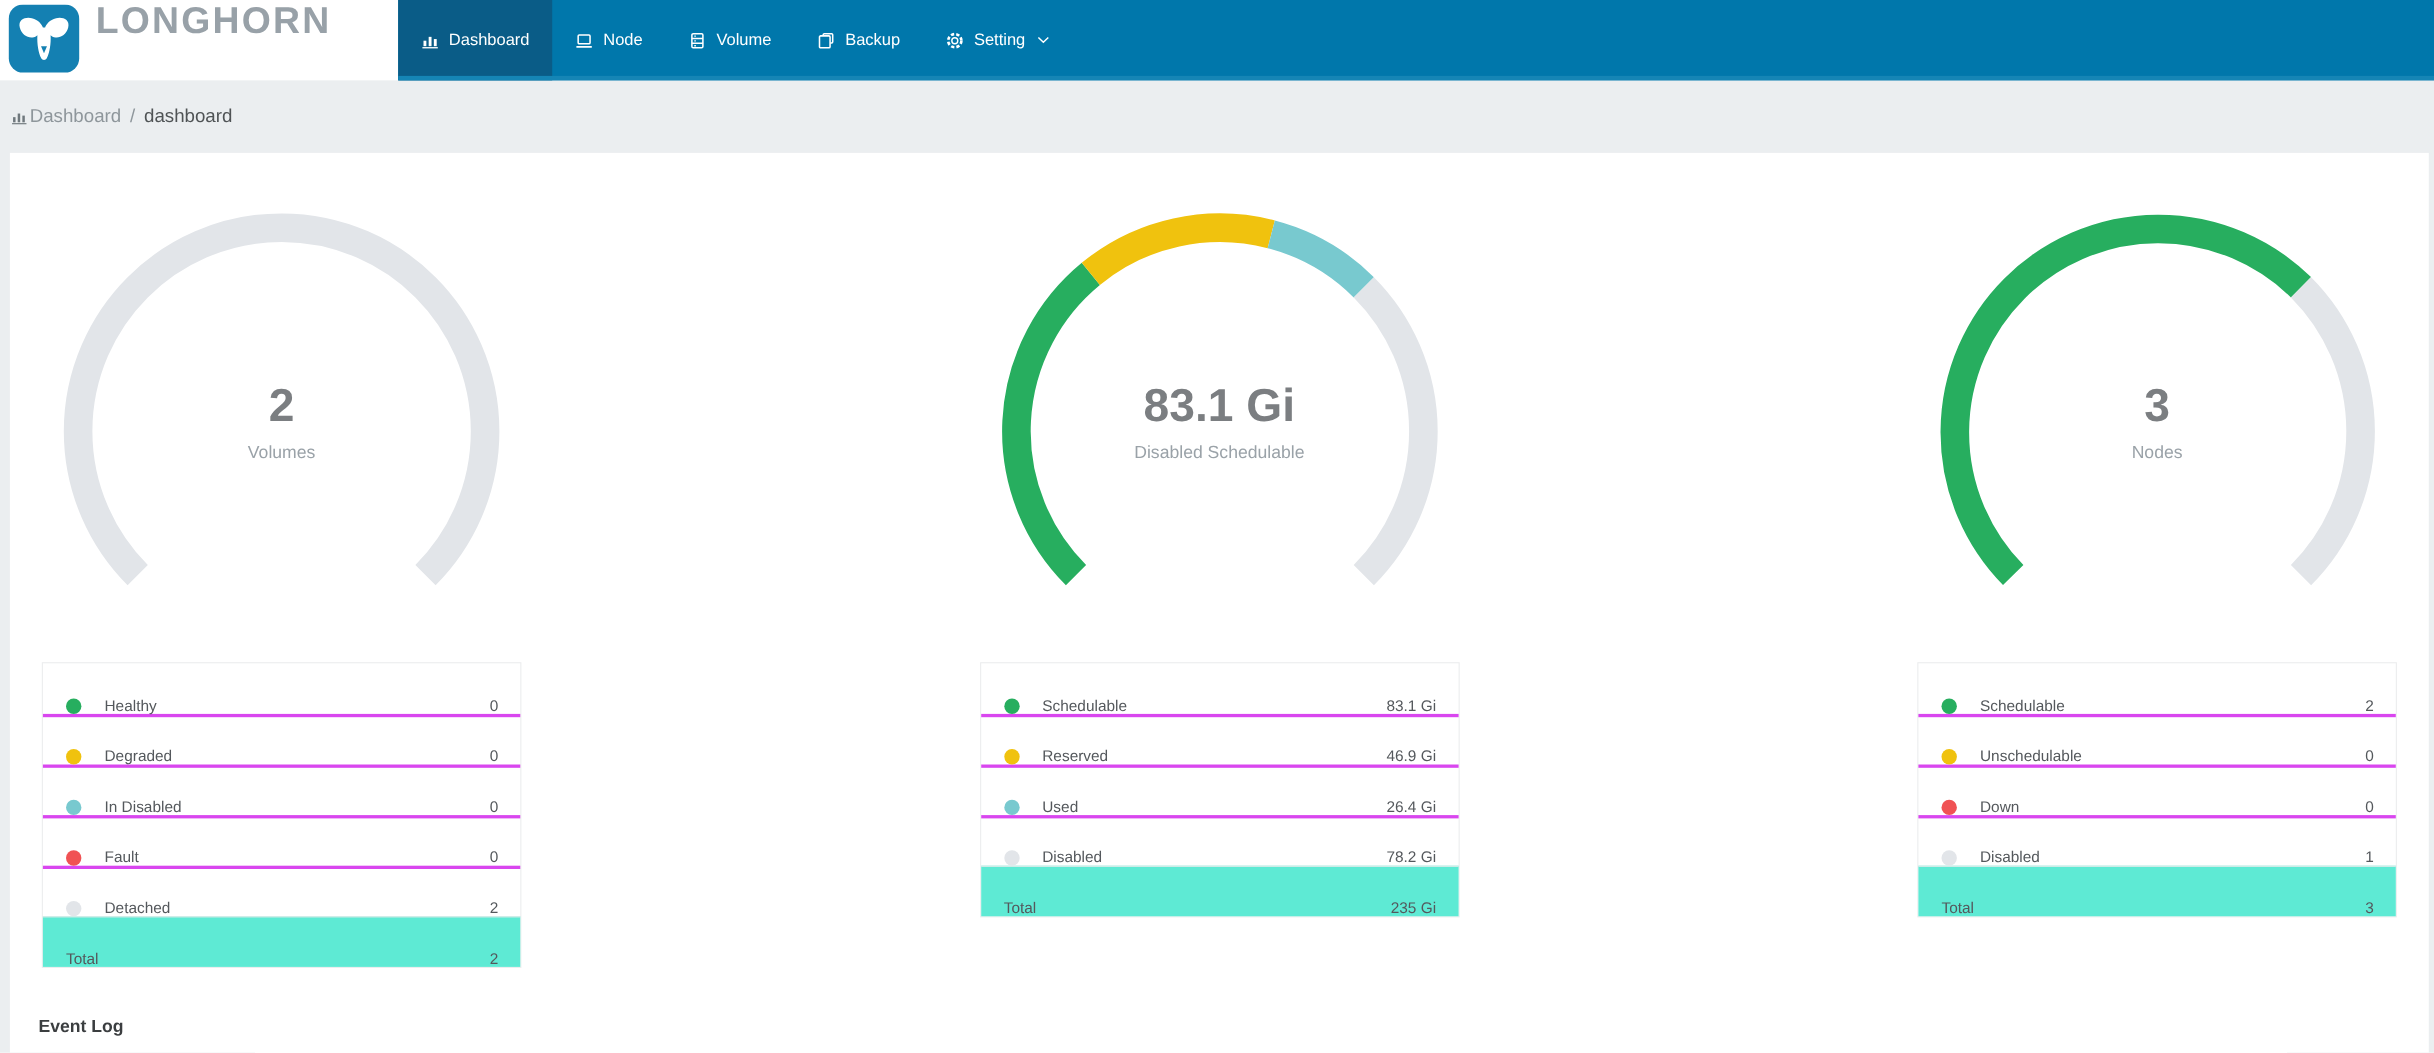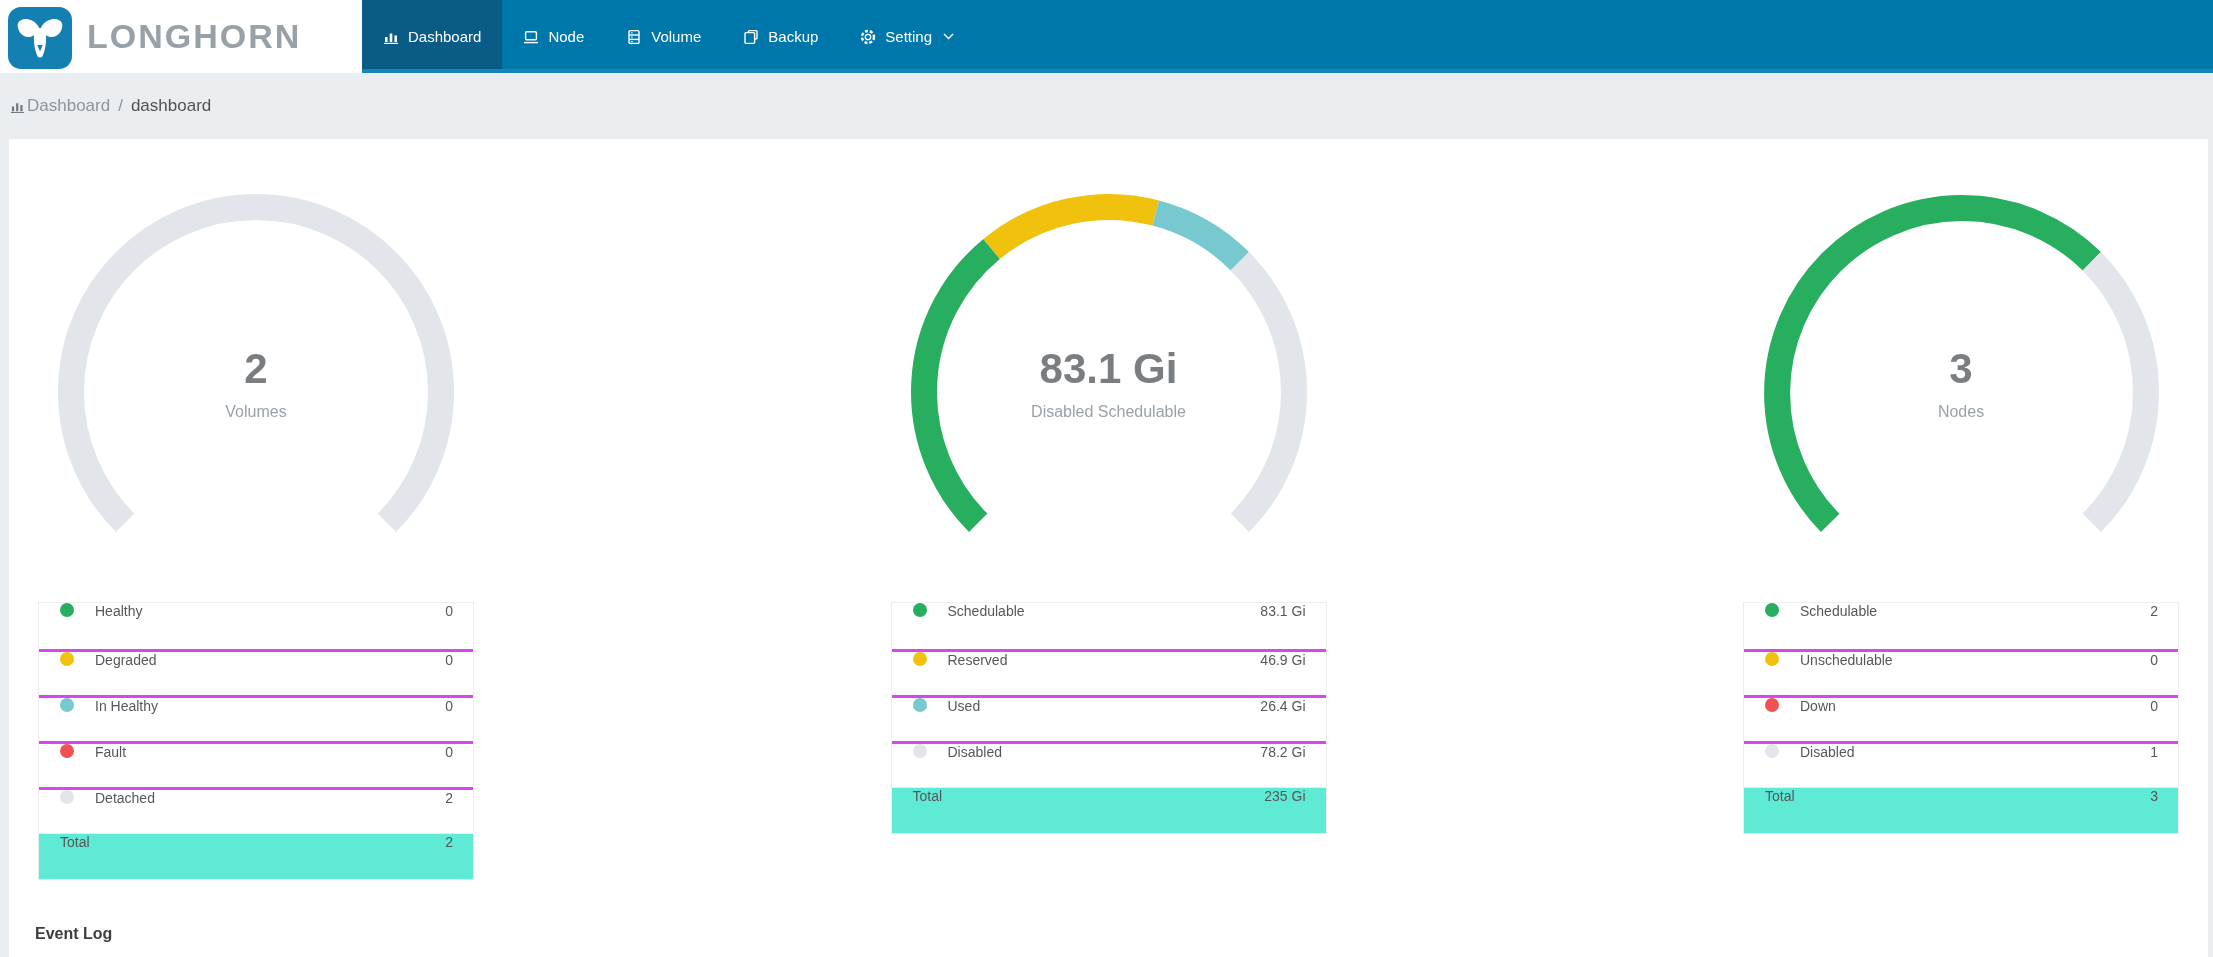--- a/index.html
+++ b/index.html
@@ -4,21 +4,21 @@
 <style>
   html,body{margin:0;padding:0;}
   body{
     width:2213px;height:957px;position:relative;overflow:hidden;
     background:#ebeef0;
     font-family:"Liberation Sans","DejaVu Sans",sans-serif;
     -webkit-font-smoothing:antialiased;
   }
   
   .header{height:73px;display:flex;align-items:stretch;background:#ffffff;}
-  .logo-box{width:362px;background:#ffffff;display:flex;align-items:center;flex:0 0 auto;}
+  .logo-box{width:362px;background:#ffffff;display:flex;align-items:flex-start;flex:0 0 auto;}
   .logo-box svg{margin:4px 0 0 7px;display:block;}
   .brand{font-size:34px;font-weight:800;letter-spacing:2px;color:#98a1a8;margin-left:14px;}
   .nav{flex:1 1 auto;background:#0077ab;display:flex;align-items:stretch;position:relative;}
   .nav::after{content:"";position:absolute;left:0;right:0;bottom:0;height:4px;background:#1585b5;}
   .nav-item{display:flex;align-items:center;gap:9px;padding:0 21px;color:#ffffff;
     font-size:15px;cursor:pointer;position:relative;}
   .nav-item.active{background:#0a5c87;}
   .nav-item svg{display:block;}
   .caret{margin-left:2px;}
   
@@ -33,21 +33,21 @@
     box-sizing:border-box;padding-top:43px;}
   .gauge-row{display:flex;justify-content:space-between;padding:0 0;}
   .gauge-col{width:494px;display:flex;flex-direction:column;align-items:center;flex:0 0 auto;}
   .gauge-wrap{position:relative;width:420px;height:420px;}
   .gauge-wrap svg{position:absolute;left:0;top:0;}
   .gauge-center{position:absolute;left:0;top:163px;width:100%;text-align:center;}
   .gauge-number{font-size:42px;line-height:48px;font-weight:bold;color:#7b7e81;}
   .gauge-label{margin-top:10px;font-size:16px;line-height:18px;color:#9aa2a8;}
   
   .legend{width:436px;box-sizing:border-box;border:1px solid #ecedee;font-size:14px;color:#54585c;}
-  .leg-row{height:46px;display:flex;align-items:flex-start;padding:0 20px 0 21px;box-sizing:border-box;}
+  .leg-row{height:46px;display:flex;align-items:flex-end;padding:0 20px 0 21px;box-sizing:border-box;}
   .leg-rows .leg-row + .leg-row{border-top:3px solid #d946ef;}
   .leg-dot{width:14px;height:14px;border-radius:50%;margin-right:21px;flex:0 0 auto;}
   .leg-label{flex:0 0 auto;}
   .leg-value{margin-left:auto;}
   .leg-total{background:#5eead4;border-top:1px solid #e9ebec;}
   
   .event-log-title{margin:45px 0 0 26px;font-size:16px;font-weight:bold;color:#3b3e40;}
 </style>
 </head>
 <body>
@@ -148,21 +148,21 @@
               <span class="leg-label">Healthy</span>
               <span class="leg-value">0</span>
             </div>
             <div class="leg-row">
               <span class="leg-dot" style="background:#f0c20e"></span>
               <span class="leg-label">Degraded</span>
               <span class="leg-value">0</span>
             </div>
             <div class="leg-row">
               <span class="leg-dot" style="background:#78c9cf"></span>
-              <span class="leg-label">In Healthy</span>
+              <span class="leg-label">In Disabled</span>
               <span class="leg-value">0</span>
             </div>
             <div class="leg-row">
               <span class="leg-dot" style="background:#f05254"></span>
               <span class="leg-label">Fault</span>
               <span class="leg-value">0</span>
             </div>
             <div class="leg-row">
               <span class="leg-dot" style="background:#e2e5e9"></span>
               <span class="leg-label">Detached</span>

